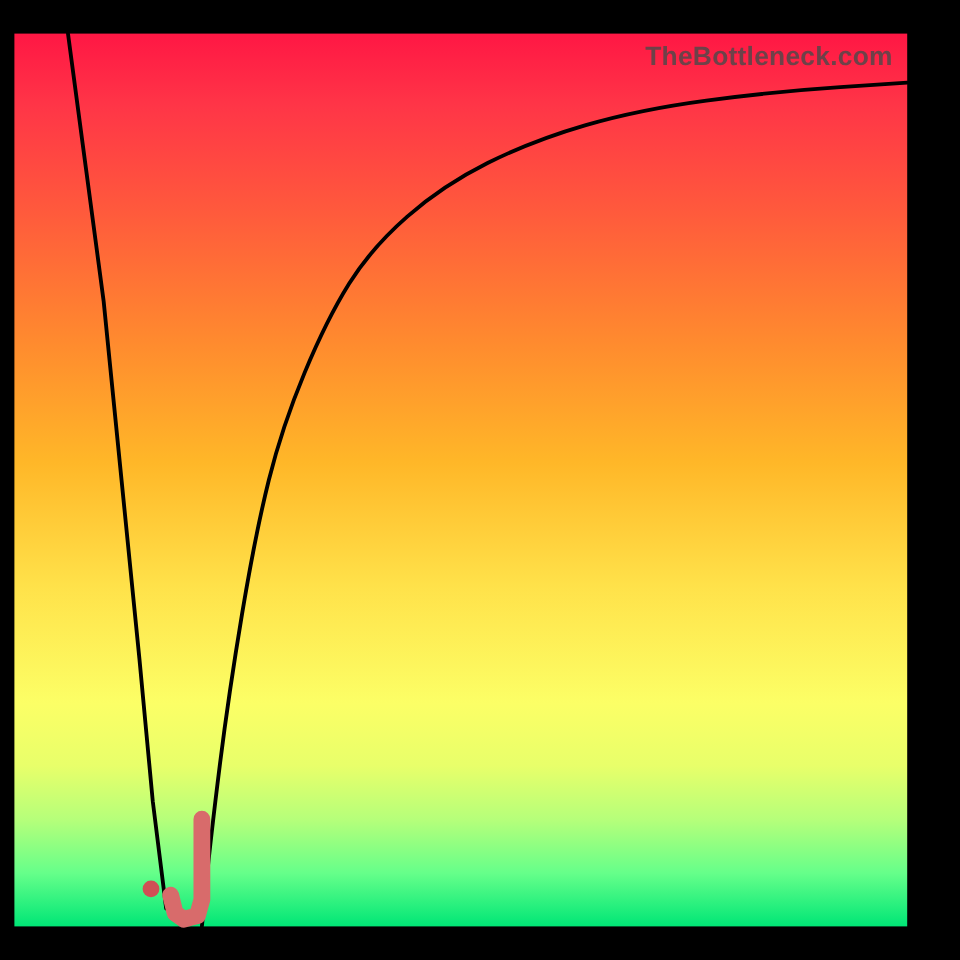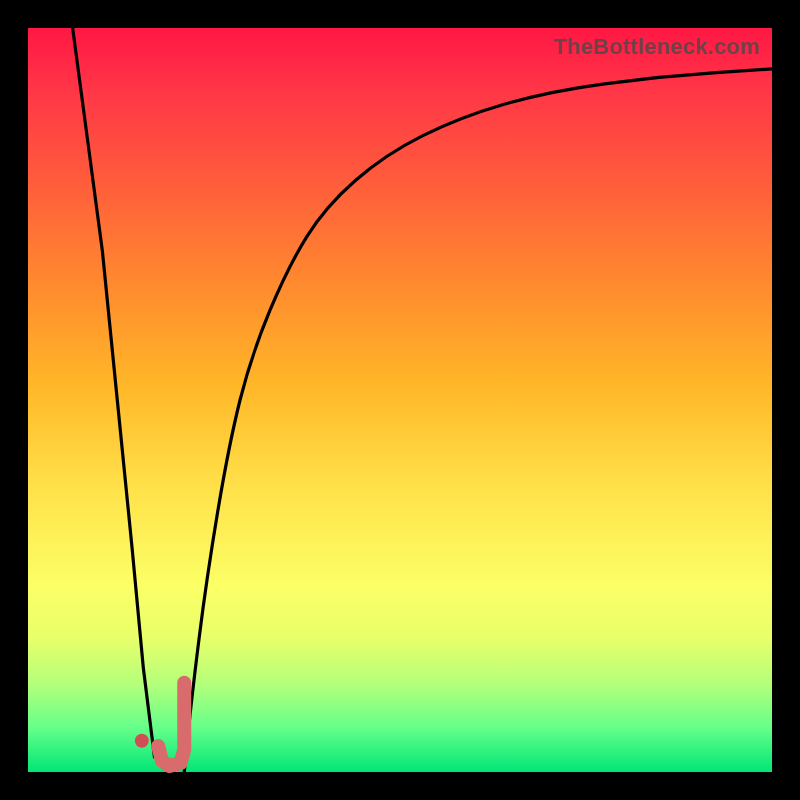--- a/index.html
+++ b/index.html
@@ -14,21 +14,21 @@
   .frame {
     position: absolute;
     left: 0;
     top: 0;
     width: 800px;
     height: 800px;
     background: #000;
   }
   .plot {
     position: absolute;
-    left: 28px;
+    left: 12px;
     top: 28px;
     width: 744px;
     height: 744px;
     
     background: linear-gradient(to bottom,
       #ff1744 0%,
       #ff3547 8%,
       #ff5a3c 20%,
       #ff8c2e 35%,
       #ffb728 48%,

